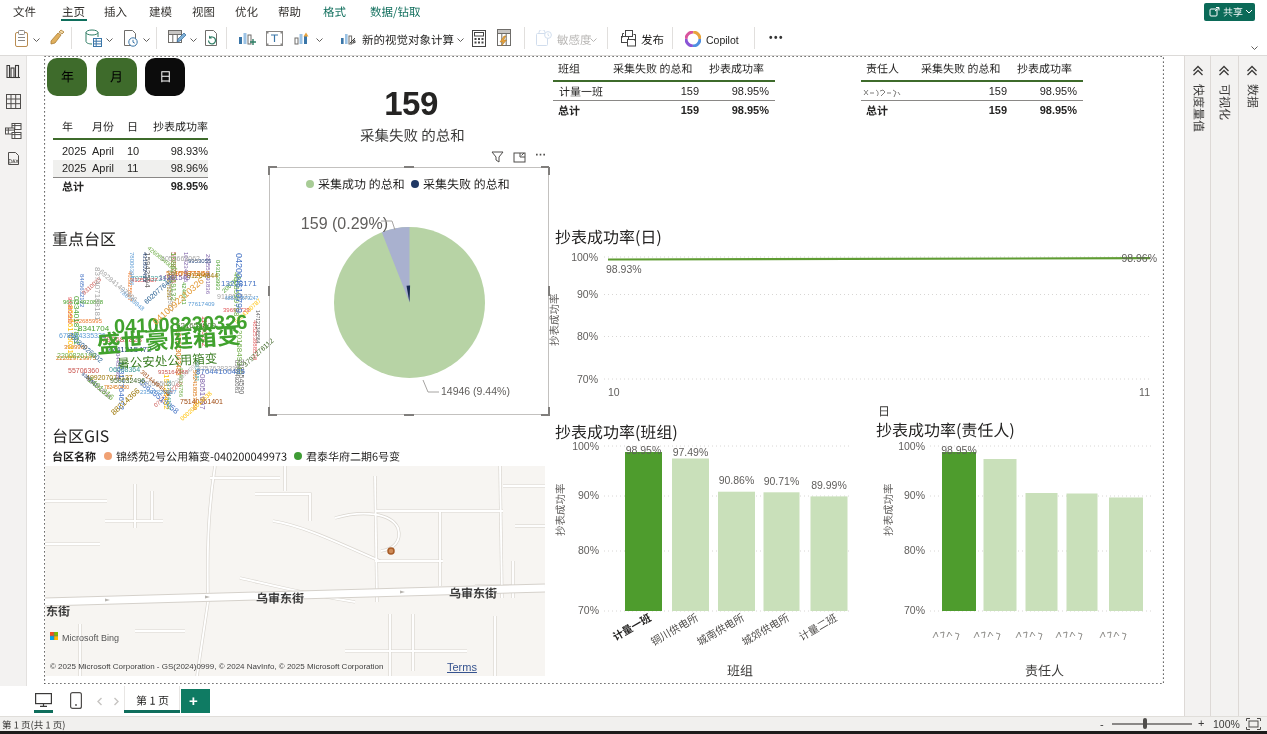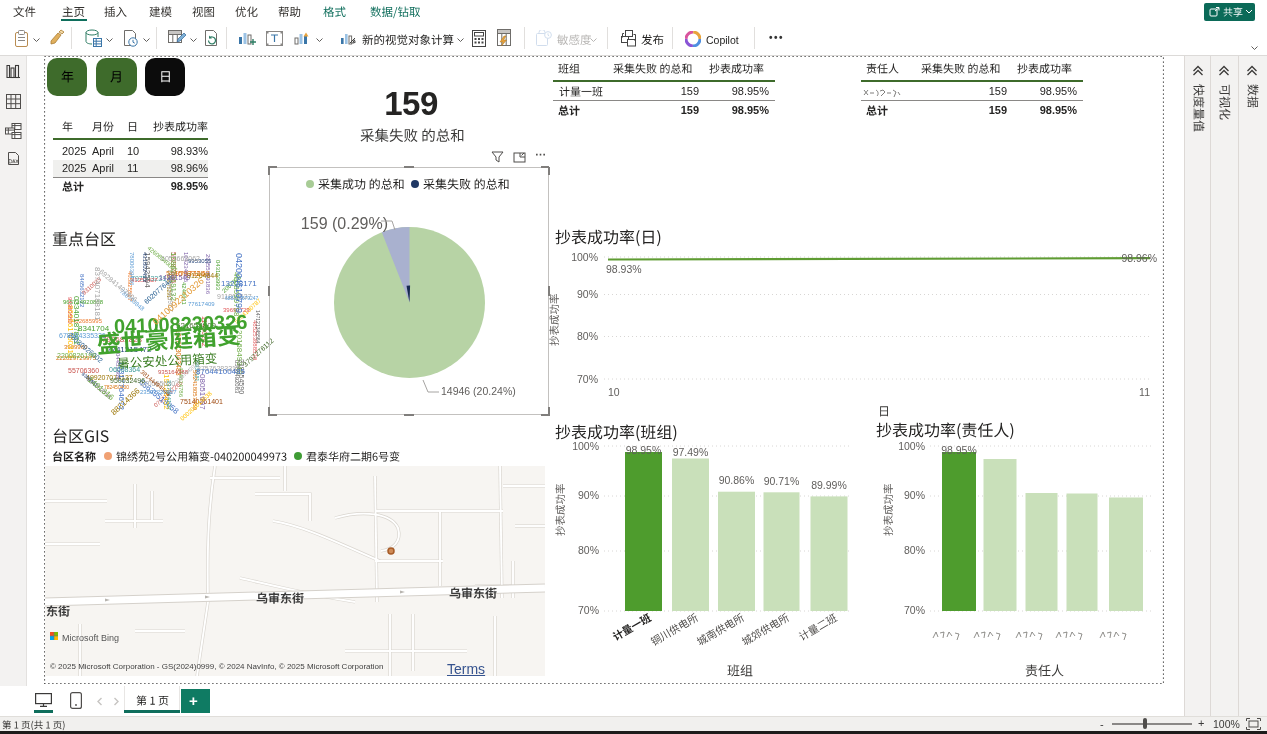--- a/index.html
+++ b/index.html
@@ -825,21 +825,21 @@
       <use href="#b8857" x="3000"></use>
     </g>
   </svg>
 <svg class="ct " style="left:46.0px;top:605.0px" width="24.0" height="14.4" viewBox="0 -10.6 24.0 14.4">
     <g fill="#3b3b3b" transform="scale(0.01200 -0.01200)">
       <use href="#b4e1c"></use>
       <use href="#b8857" x="1000"></use>
     </g>
   </svg>
 <div class="t" style="left:50px;top:663px;font-size:8px;color:#3f3f3f">© 2025 Microsoft Corporation - GS(2024)0999, © 2024 NavInfo, © 2025 Microsoft Corporation</div>
-<div class="t" style="left:447px;top:662px;font-size:14px;color:#36538f;text-decoration:underline">Terms</div>
+<div class="t" style="left:447px;top:662px;font-size:11px;color:#36538f;text-decoration:underline">Terms</div>
 <div class="t" style="left:411px;top:87px;font-size:33px;font-weight:bold;color:#252423;transform:translateX(-50%);letter-spacing:-0.5px">159</div>
 <svg class="ct " style="left:359.6px;top:127.5px" width="104.7" height="17.4" viewBox="0 -12.8 104.7 17.4">
     <g fill="#3b3a39" transform="scale(0.01450 -0.01450)">
       <use href="#r91c7"></use>
       <use href="#r96c6" x="1000"></use>
       <use href="#r5931" x="2000"></use>
       <use href="#r8d25" x="3000"></use>
       <use href="#r7684" x="4224"></use>
       <use href="#r603b" x="5224"></use>
       <use href="#r548c" x="6224"></use>
@@ -890,21 +890,21 @@
   </svg>
 <svg class="abs" style="left:330px;top:223px" width="160" height="160" viewBox="0 0 160 160">
 <circle cx="79.5" cy="79.5" r="75.5" fill="#b7d3a5"></circle>
 <path d="M79.5 79.5L51.8 9.3A75.5 75.5 0 0 1 79.5 4.0Z" fill="#a9b1cf"></path>
 <path d="M79.5 79.5L76.5 62.8A17 17 0 0 1 80.1 62.5Z" fill="#16294f"></path>
 </svg>
 <div class="t" style="left:388px;top:216px;font-size:16px;color:#605e5c;transform:translateX(-100%)">159 (0.29%)</div>
 <svg class="abs" style="left:380px;top:218px" width="18" height="14" viewBox="0 0 18 14">
     <path d="M1 3H12L15 12" fill="none" stroke="#a6a4a2"></path>
   </svg>
-<div class="t" style="left:441px;top:386px;font-size:10.5px;color:#605e5c">14946 (20.24%)</div>
+<div class="t" style="left:441px;top:386px;font-size:10.5px;color:#605e5c">14946 (9.44%)</div>
 <svg class="abs" style="left:420px;top:378px" width="20" height="16" viewBox="0 0 20 16">
     <path d="M19 14H8L3 2" fill="none" stroke="#a6a4a2"></path>
   </svg>
 <svg class="ct " style="left:558.0px;top:63.0px" width="22.0" height="13.2" viewBox="0 -9.7 22.0 13.2">
     <g fill="#252423" transform="scale(0.01100 -0.01100)">
       <use href="#r73ed"></use>
       <use href="#r7ec4" x="1000"></use>
     </g>
   </svg>
 <svg class="ct " style="left:613.0px;top:63.0px" width="79.5" height="13.2" viewBox="0 -9.7 79.5 13.2">

